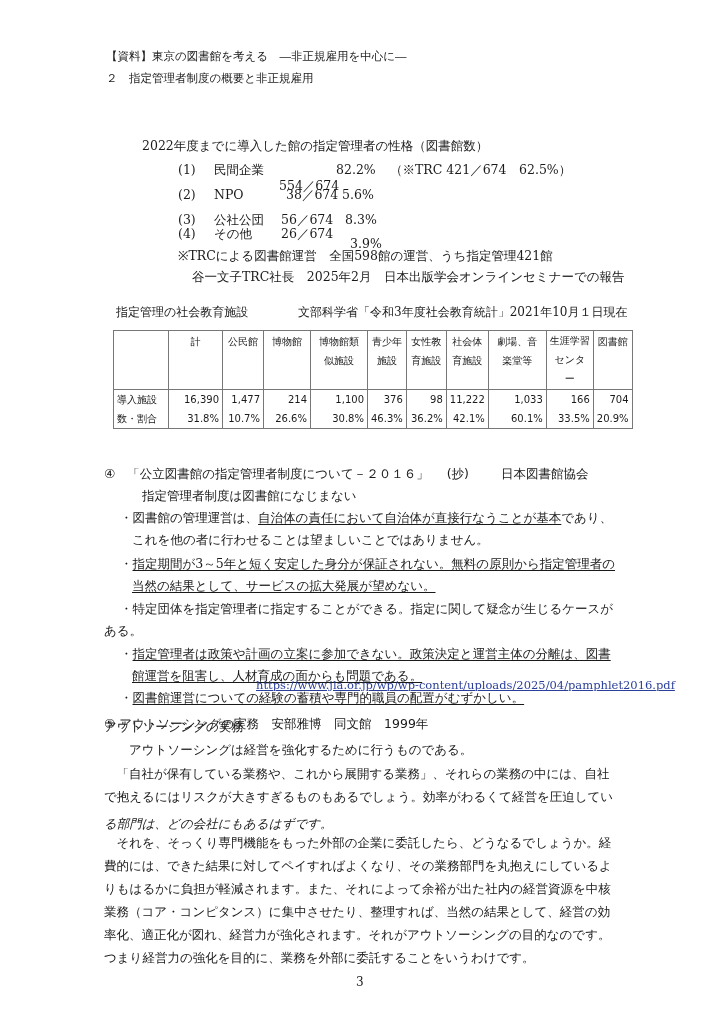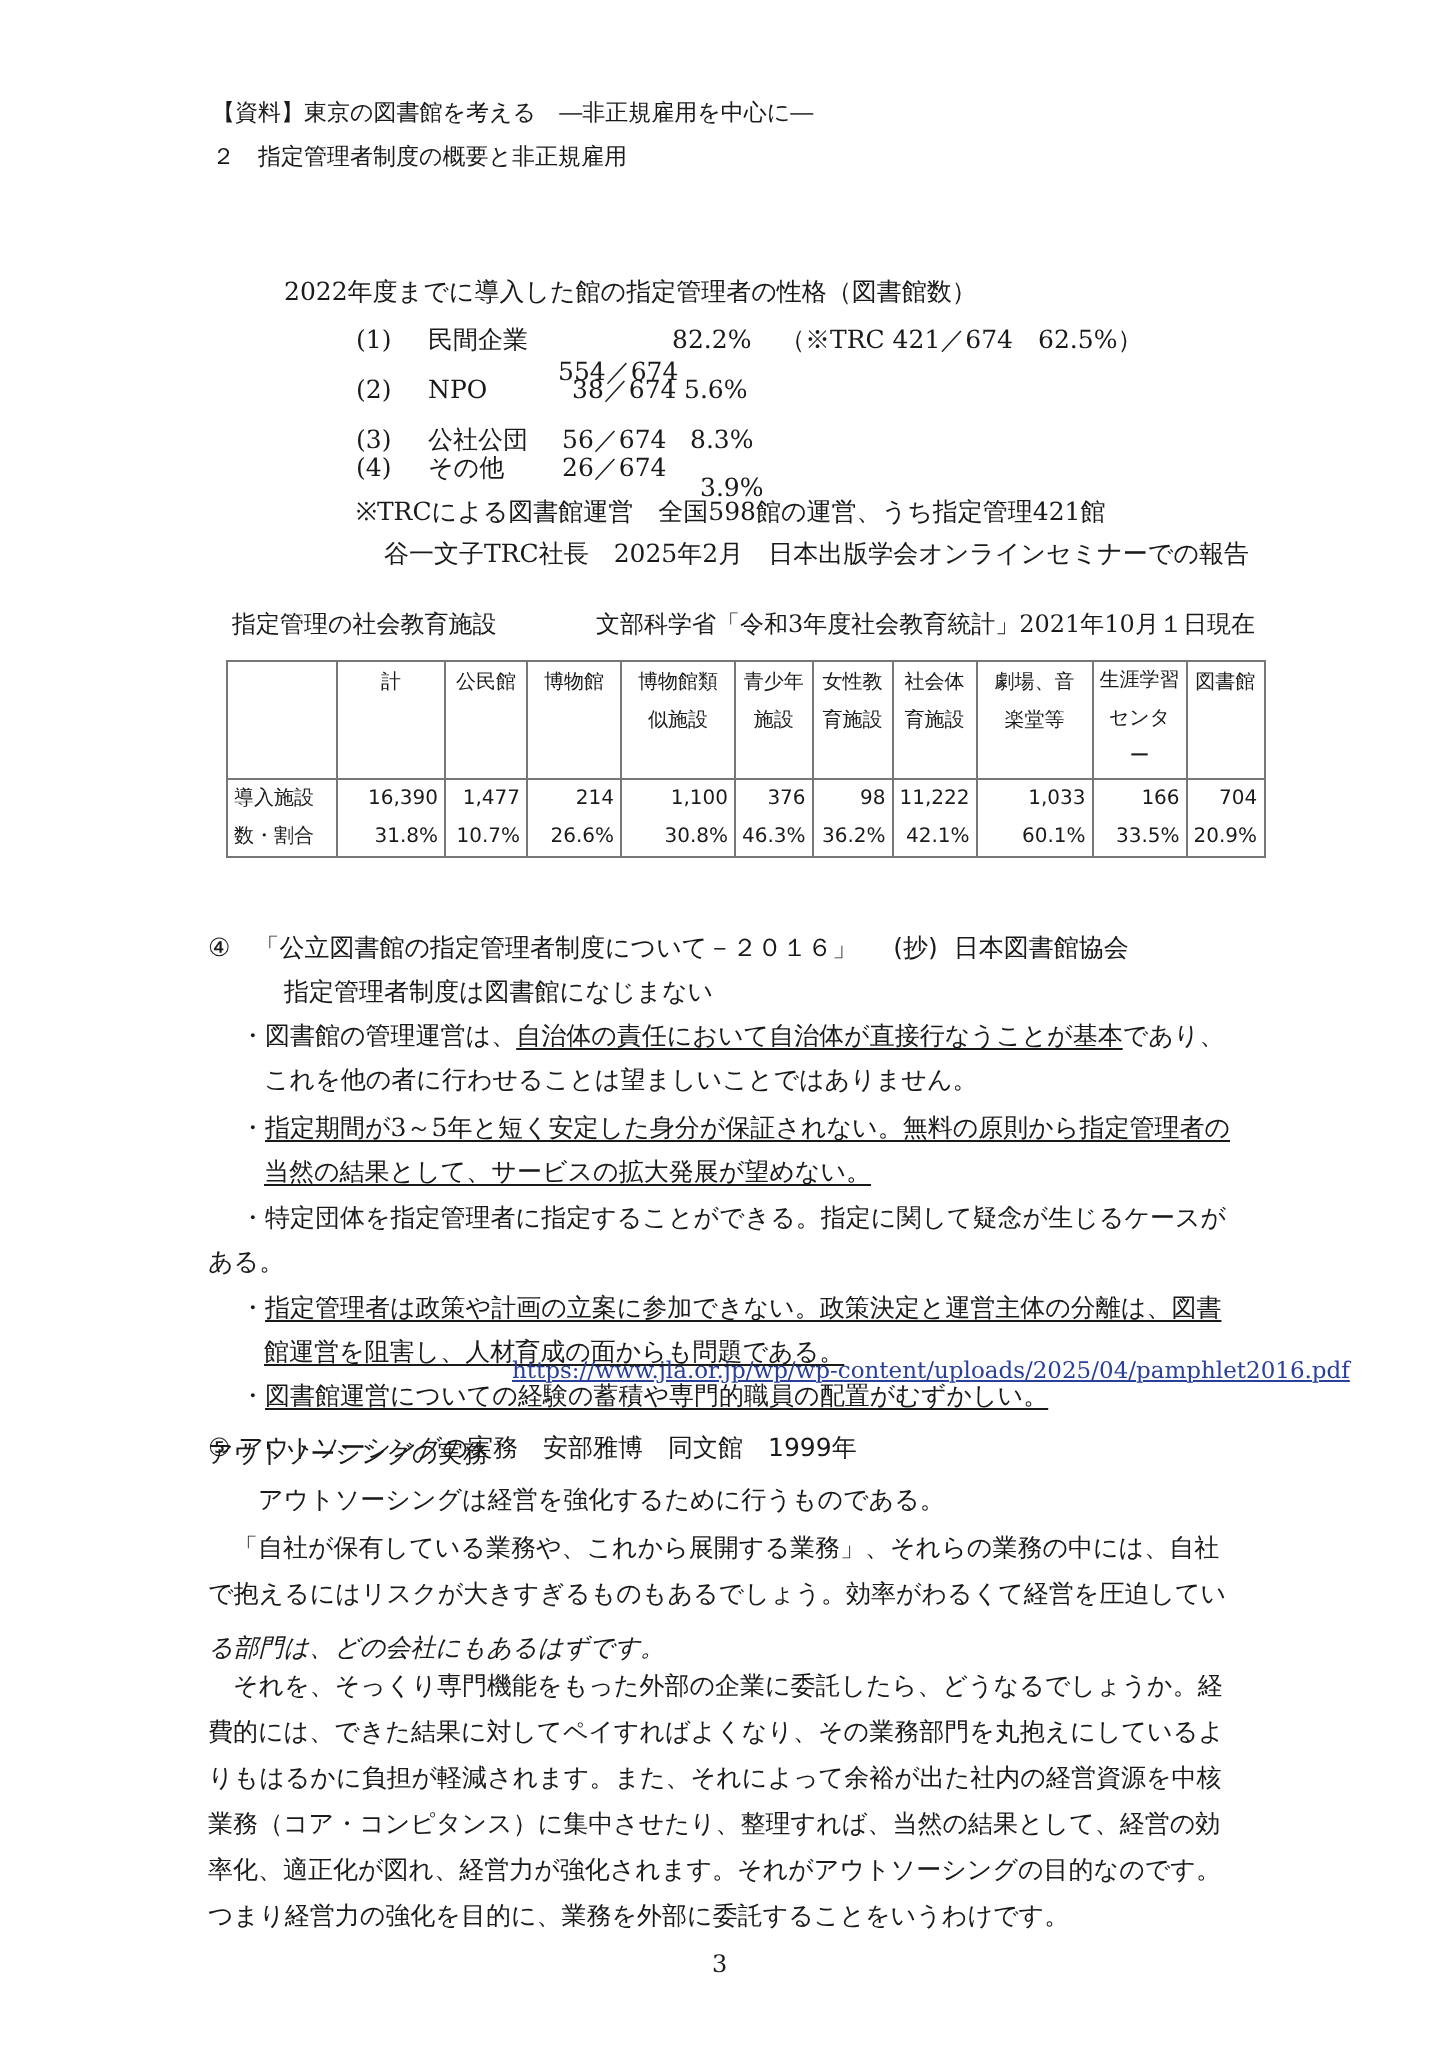--- a/index.html
+++ b/index.html
@@ -149,21 +149,21 @@
           <div>20.9%</div>
         </td>
   </tr>
 </tbody>
   </table>
 
 <div class="abs sans" style="left:104px; top:466px; font-size:12.5px;">
   <span>④</span>
   <span style="margin-left:8px;">「公立図書館の指定管理者制度について－２０１６」</span>
   <span style="margin-left:14px;">(抄)</span>
-  <span style="margin-left:4px;">日本図書館協会</span>
+  <span style="margin-left:28px;">日本図書館協会</span>
 </div>
 <div class="abs sans" style="left:142px; top:488px; font-size:12.5px;">指定管理者制度は図書館になじまない</div>
 
 <div class="abs body-p" style="left:120px; top:510px;">
   <span>・図書館の管理運営は、</span><span class="u">自治体の責任において自治体が直接行なうことが基本</span><span>であり、</span>
 </div>
 <div class="abs body-p" style="left:132px; top:532px;">これを他の者に行わせることは望ましいことではありません。</div>
 
 <div class="abs body-p" style="left:120px; top:556px;">
   <span>・</span><span class="u">指定期間が3～5年と短く安定した身分が保証されない。無料の原則から指定管理者の</span>

